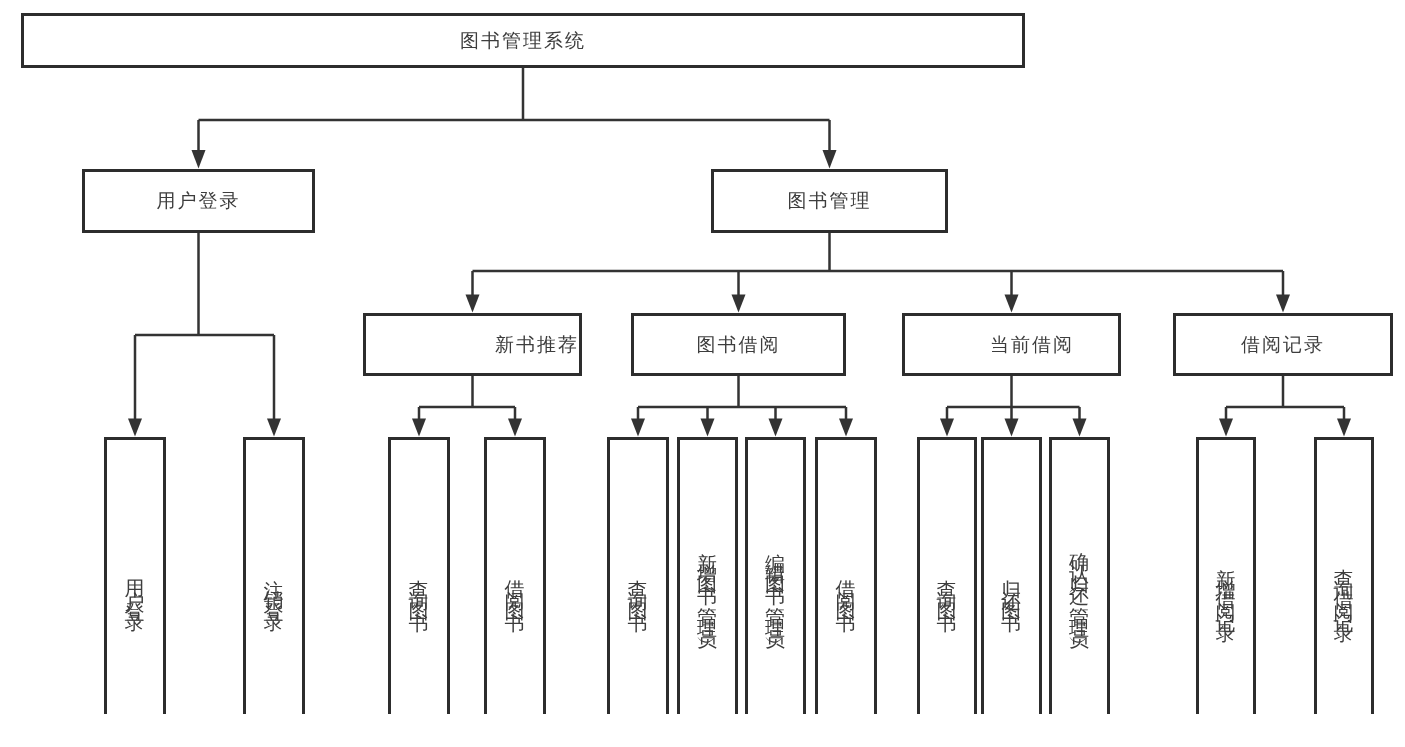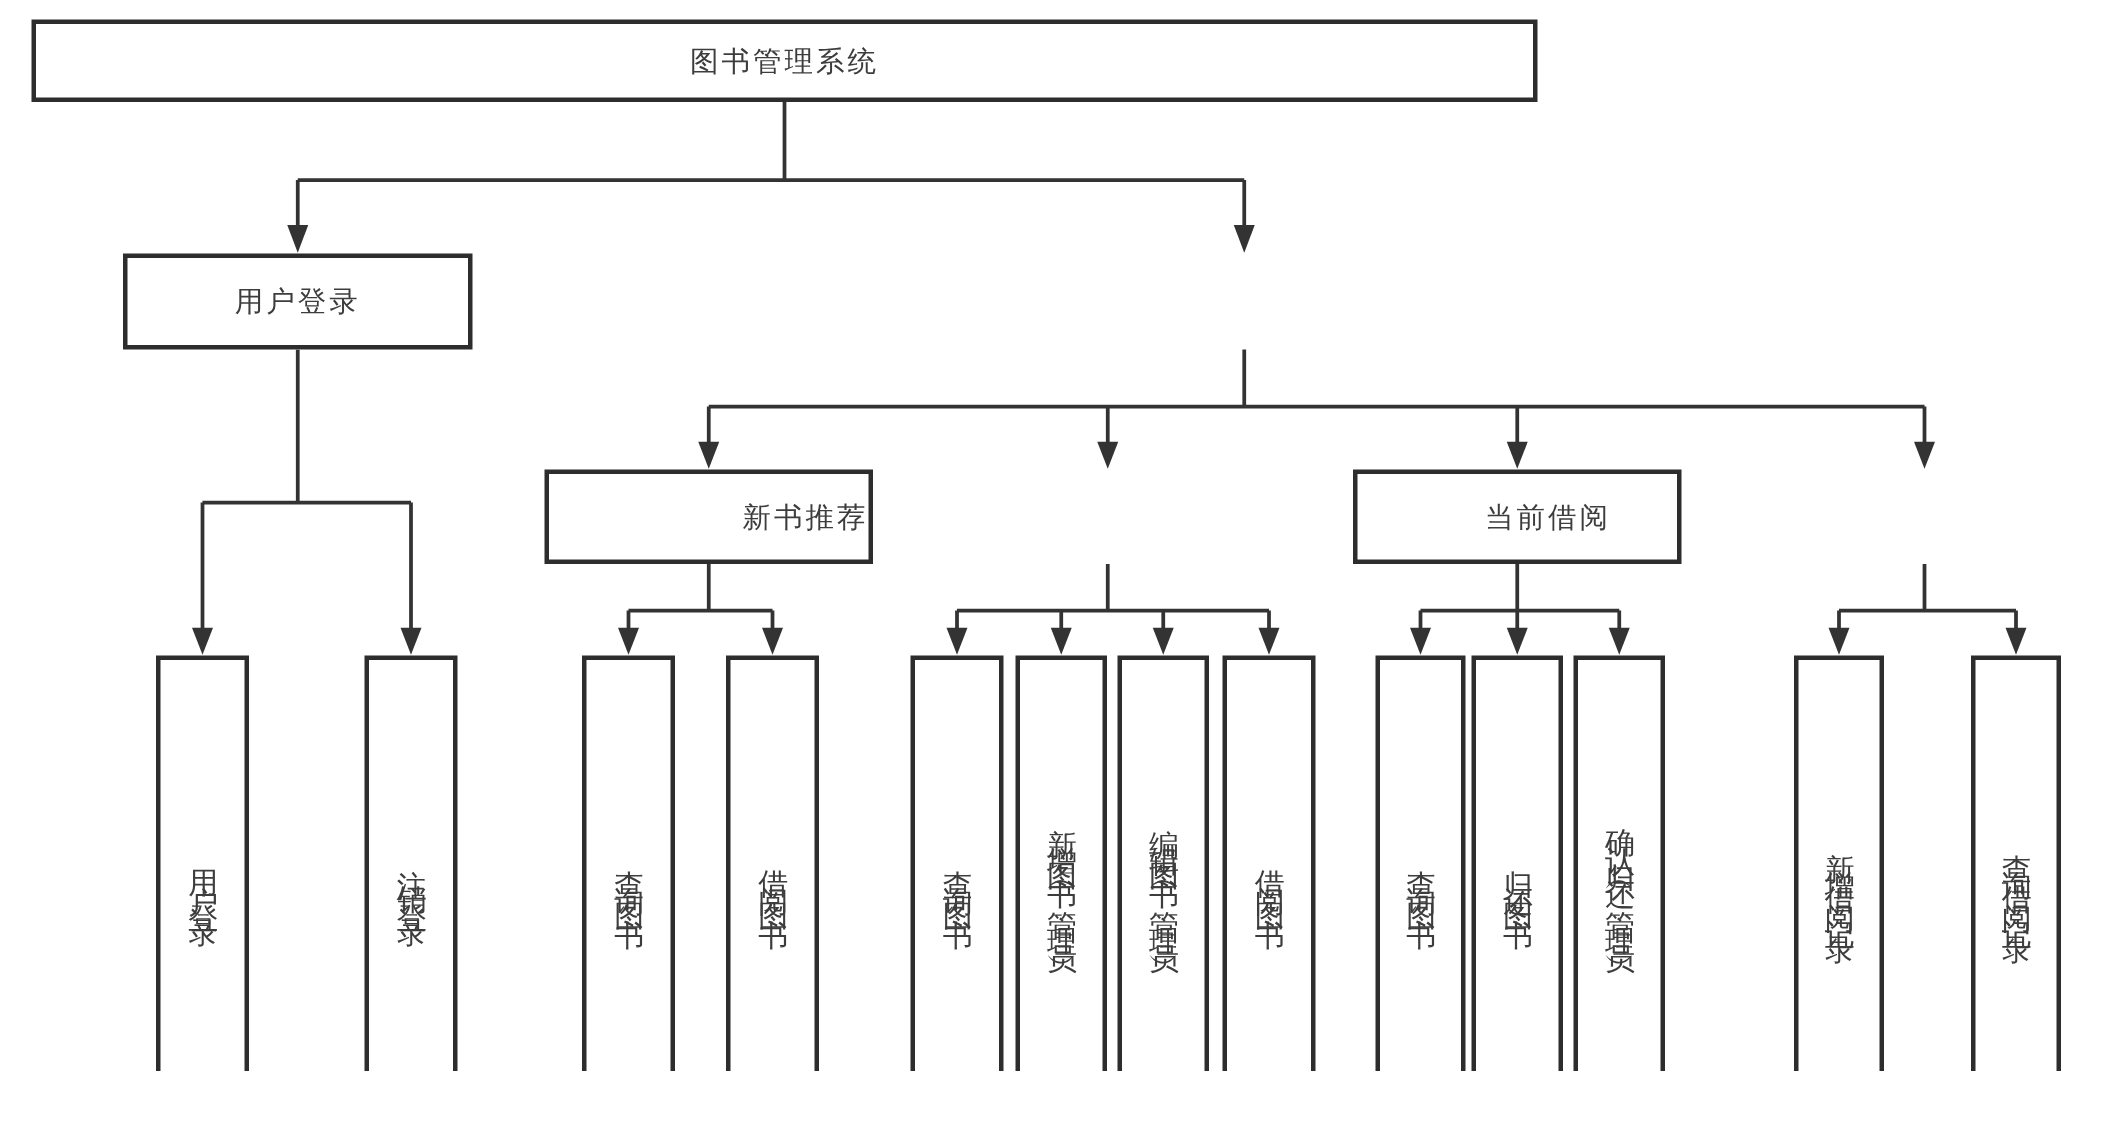--- a/index.html
+++ b/index.html
@@ -147,27 +147,36 @@
     </g>
   </svg>
 
   <div class="box h n-root">
     <span>图书管理系统</span>
   </div>
 
   <div class="box h n-userlogin">
     <span>用户登录</span>
   </div>
+  <div class="box h n-bookmgmt">
+    <span>图书管理</span>
+  </div>
 
   <div class="box h n-newbook">
     <span>新书推荐</span>
   </div>
+  <div class="box h n-borrow">
+    <span>图书借阅</span>
+  </div>
   <div class="box h n-current">
     <span>当前借阅</span>
   </div>
+  <div class="box h n-records">
+    <span>借阅记录</span>
+  </div>
 
   <div class="box v leaf l-a1">
     <span>用户登录</span>
   </div>
   <div class="box v leaf l-a2">
     <span>注销登录</span>
   </div>
 
   <div class="box v leaf l-b1">
     <span>查询图书</span>

